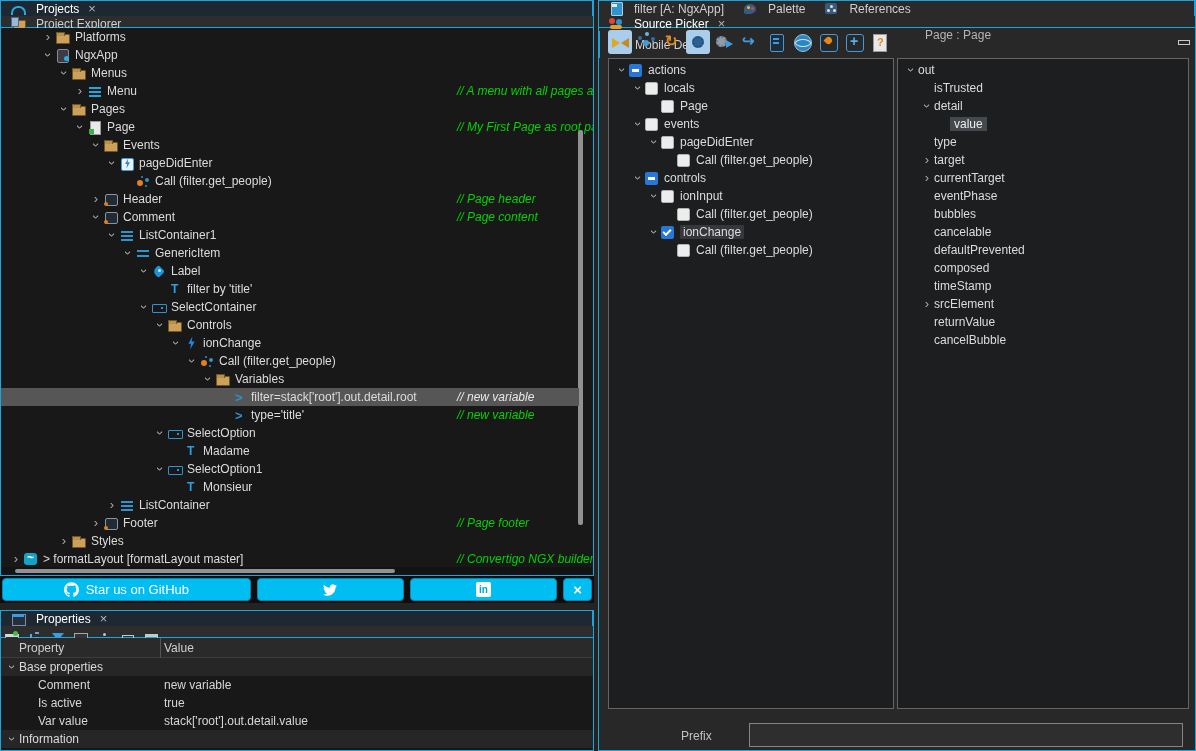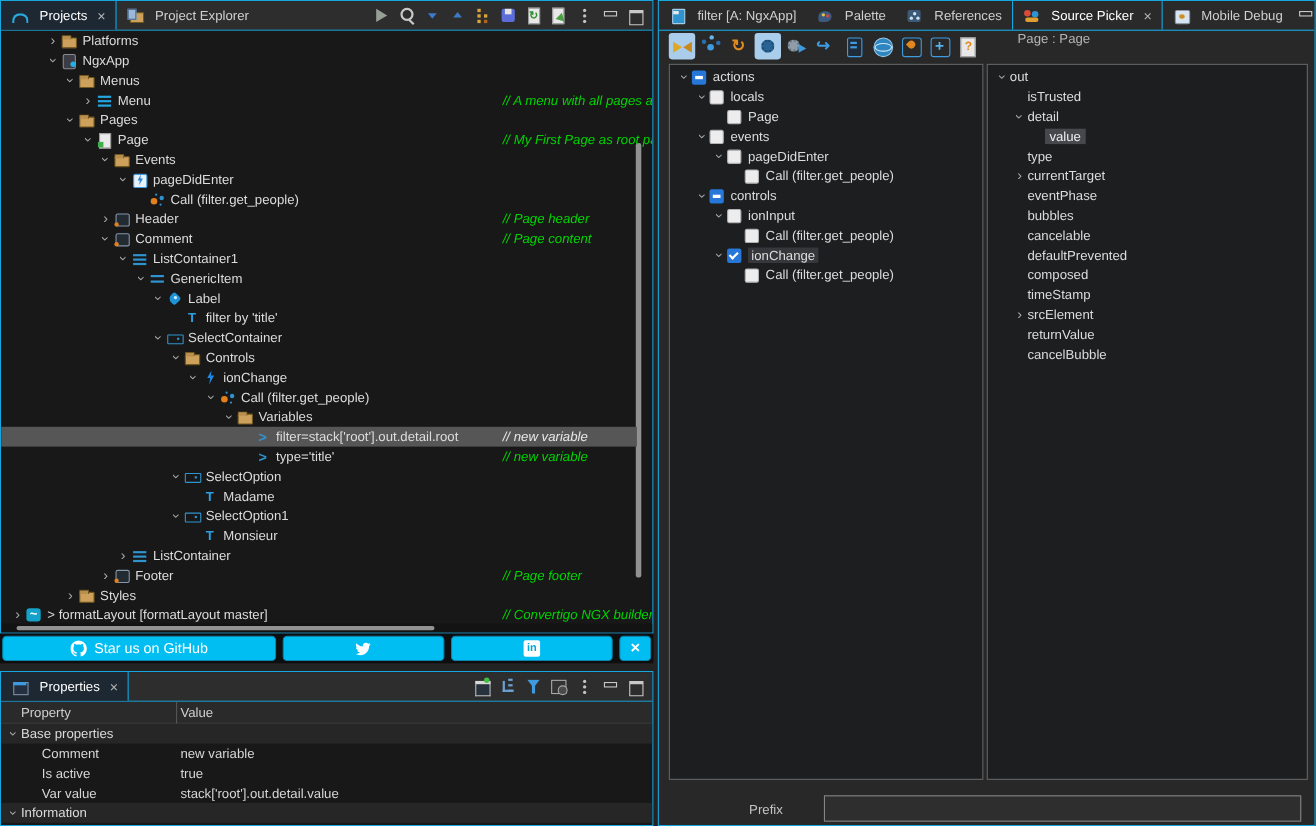--- a/index.html
+++ b/index.html
@@ -1,19 +1,19 @@
 <!DOCTYPE html>
 <html><head>
 <meta charset="utf-8">
 <style>
   html,body{margin:0;padding:0;background:#232323;width:1196px;height:751px;overflow:hidden;
     font-family:"Liberation Sans", sans-serif;font-size:12px;color:#d6d6d6;}
   *{box-sizing:border-box;}
   .stack{position:absolute;border:1px solid #18a6df;background:#181818;overflow:hidden;}
-  .tabstrip{height:27px;background:#2d2d2d;border-bottom:1px solid #18a6df;display:flex;align-items:stretch;}
+  .tabstrip{height:27px;background:#2d2d2d;border-bottom:1px solid #18a6df;display:flex;align-items:stretch;flex-direction:column;}
   .tab{display:flex;align-items:center;padding:0 9px;gap:6px;color:#cfcfcf;white-space:nowrap;}
   .tab.active{background:#1d2833;color:#fff;border-right:1px solid #18a6df;}
   .tab .close{color:#b5b5b5;font-size:13px;margin-left:3px;}
   .tstretch{flex:1;}
   
   .tb{width:21px;height:21px;margin:3px 1px;position:relative;display:inline-block;}
   .tb::before,.tb::after{content:"";position:absolute;}
   .tb-run::before{left:5px;top:4px;border-left:10px solid #96a096;border-top:6px solid transparent;border-bottom:6px solid transparent;}
   .tb-search::before{left:4px;top:3px;width:8px;height:8px;border:2px solid #c9c9c9;border-radius:50%;}
   .tb-search::after{left:13px;top:13px;width:2px;height:6px;background:#c9c9c9;transform:rotate(-45deg);}
@@ -566,20 +566,25 @@
           <span class="xlabel valsel">value</span>
         </div>
         <div class="xrow">
           <span style="width: 22px; flex: 0 0 auto;"></span>
           <span class="chev none"></span>
           <span class="xlabel">type</span>
         </div>
         <div class="xrow">
           <span style="width: 22px; flex: 0 0 auto;"></span>
           <span class="chev"></span>
+          <span class="xlabel">target</span>
+        </div>
+        <div class="xrow">
+          <span style="width: 22px; flex: 0 0 auto;"></span>
+          <span class="chev"></span>
           <span class="xlabel">currentTarget</span>
         </div>
         <div class="xrow">
           <span style="width: 22px; flex: 0 0 auto;"></span>
           <span class="chev none"></span>
           <span class="xlabel">eventPhase</span>
         </div>
         <div class="xrow">
           <span style="width: 22px; flex: 0 0 auto;"></span>
           <span class="chev none"></span>

